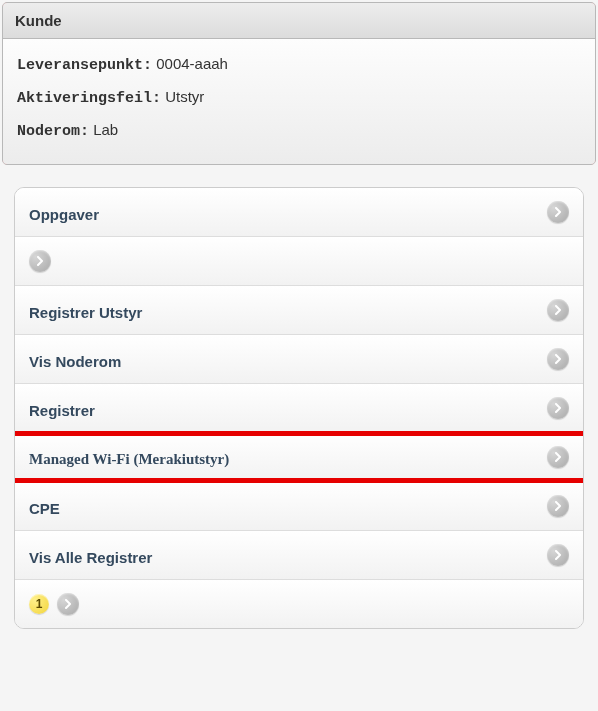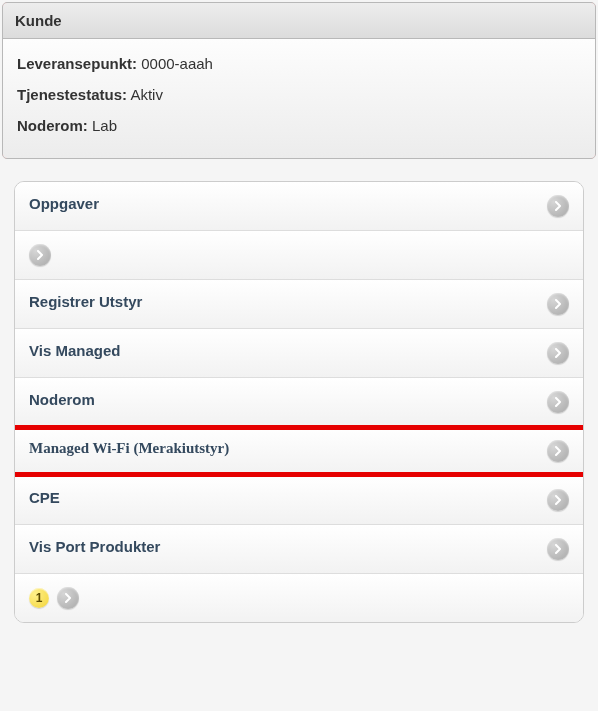--- a/index.html
+++ b/index.html
@@ -37,31 +37,32 @@
   color: #333;
   margin-bottom: 14px;
 }
 .info-row {
   font-size: 15px;
   color: #333;
   margin-bottom: 14px;
 }
 .info-row .label {
   font-weight: bold;
+  font-family: Liberation Mono, monospace;
 }
 .list-container {
   margin: 22px 14px 2px 14px;
   border: 1px solid #ccc;
   border-radius: 10px;
   overflow: hidden;
   background: #fff;
 }
 .list-item {
   display: flex;
-  align-items: flex-start;
+  align-items: flex-end;
   justify-content: space-between;
   padding: 13px 14px;
   border-bottom: 1px solid #ddd;
   background: linear-gradient(#ffffff, #f2f2f2);
   cursor: pointer;
   font-size: 15px;
   font-weight: bold;
   color: #34495e;
 }
 .list-item:last-child {
@@ -115,25 +116,25 @@
 }
 </style>
 </head>
 <body>
 
 <div class="panel">
   <div class="panel-header">Kunde</div>
   <div class="panel-body">
     <div class="info-row">
       <span class="label">Leveransepunkt:</span>
-      <span>0000-aaah</span>
+      <span>0004-aaah</span>
     </div>
     <div class="info-row">
-      <span class="label">Tjenestestatus:</span>
-      <span>Aktiv</span>
+      <span class="label">Aktiveringsfeil:</span>
+      <span>Utstyr</span>
     </div>
     <div class="info-row">
       <span class="label">Noderom:</span>
       <span>Lab</span>
     </div>
   </div>
 </div>
 
 <div class="list-wrapper">
 <div class="list-container" id="menu-list">
@@ -160,31 +161,31 @@
         <span>Registrer Utstyr</span>
         <span class="right">
           <span class="chevron">
             <svg width="10" height="10" viewBox="0 0 10 10">
               <path d="M3 1 L7 5 L3 9" stroke="#fff" stroke-width="2" fill="none" stroke-linecap="round" stroke-linejoin="round"></path>
             </svg>
           </span>
         </span>
       </div>
       <div class="list-item">
-        <span>Vis Managed</span>
-        <span class="right">
-          <span class="chevron">
-            <svg width="10" height="10" viewBox="0 0 10 10">
-              <path d="M3 1 L7 5 L3 9" stroke="#fff" stroke-width="2" fill="none" stroke-linecap="round" stroke-linejoin="round"></path>
-            </svg>
-          </span>
-        </span>
-      </div>
-      <div class="list-item">
-        <span>Noderom</span>
+        <span>Vis Noderom</span>
+        <span class="right">
+          <span class="chevron">
+            <svg width="10" height="10" viewBox="0 0 10 10">
+              <path d="M3 1 L7 5 L3 9" stroke="#fff" stroke-width="2" fill="none" stroke-linecap="round" stroke-linejoin="round"></path>
+            </svg>
+          </span>
+        </span>
+      </div>
+      <div class="list-item">
+        <span>Registrer</span>
         <span class="right">
           <span class="chevron">
             <svg width="10" height="10" viewBox="0 0 10 10">
               <path d="M3 1 L7 5 L3 9" stroke="#fff" stroke-width="2" fill="none" stroke-linecap="round" stroke-linejoin="round"></path>
             </svg>
           </span>
         </span>
       </div>
       <div class="list-item highlight-box">
         <span>Managed Wi-Fi (Merakiutstyr)</span>
@@ -200,21 +201,21 @@
         <span>CPE</span>
         <span class="right">
           <span class="chevron">
             <svg width="10" height="10" viewBox="0 0 10 10">
               <path d="M3 1 L7 5 L3 9" stroke="#fff" stroke-width="2" fill="none" stroke-linecap="round" stroke-linejoin="round"></path>
             </svg>
           </span>
         </span>
       </div>
       <div class="list-item">
-        <span>Vis Port Produkter</span>
+        <span>Vis Alle Registrer</span>
         <span class="right">
           <span class="chevron">
             <svg width="10" height="10" viewBox="0 0 10 10">
               <path d="M3 1 L7 5 L3 9" stroke="#fff" stroke-width="2" fill="none" stroke-linecap="round" stroke-linejoin="round"></path>
             </svg>
           </span>
         </span>
       </div>
       <div class="list-item">
         <span class="right">

